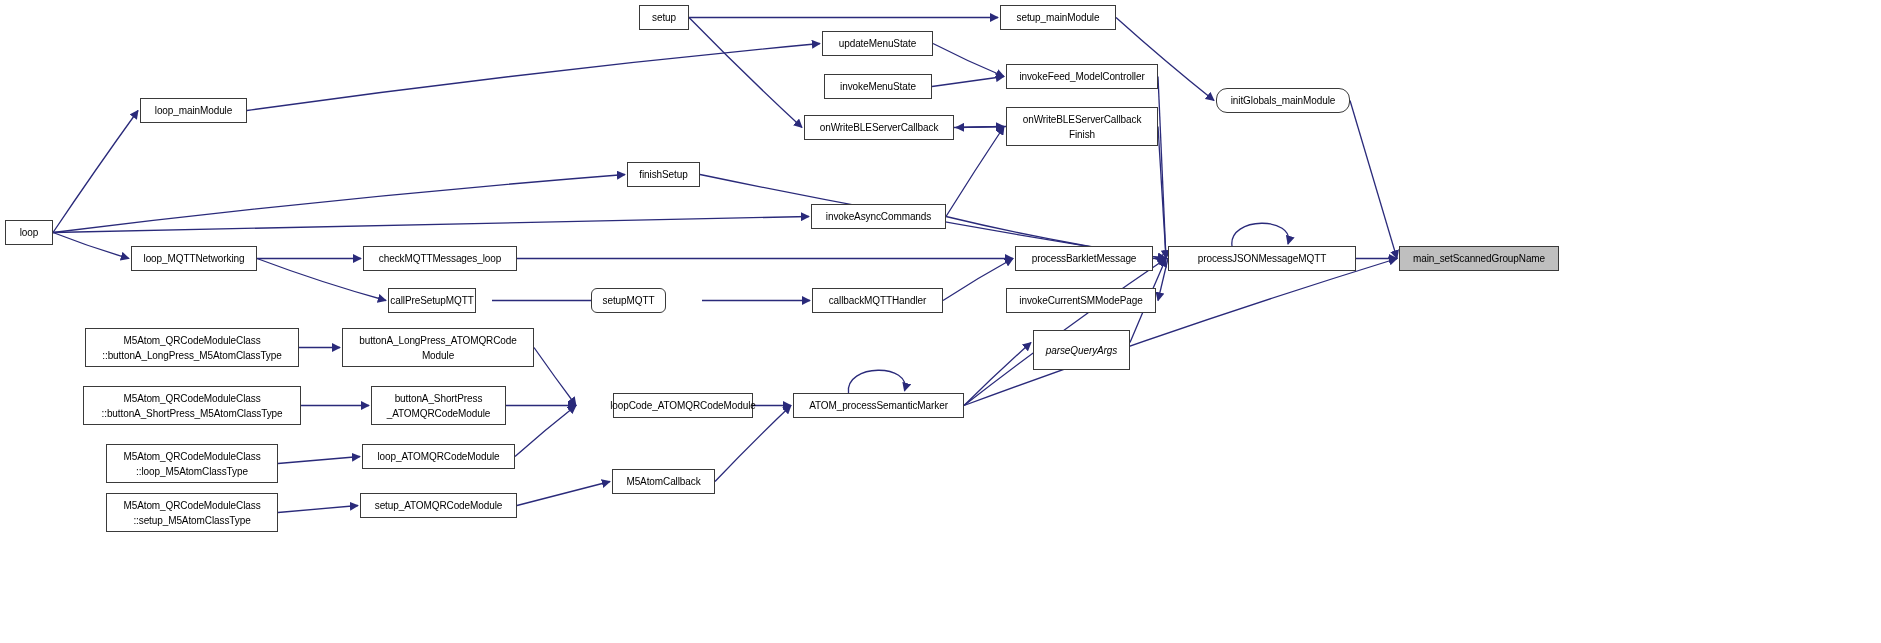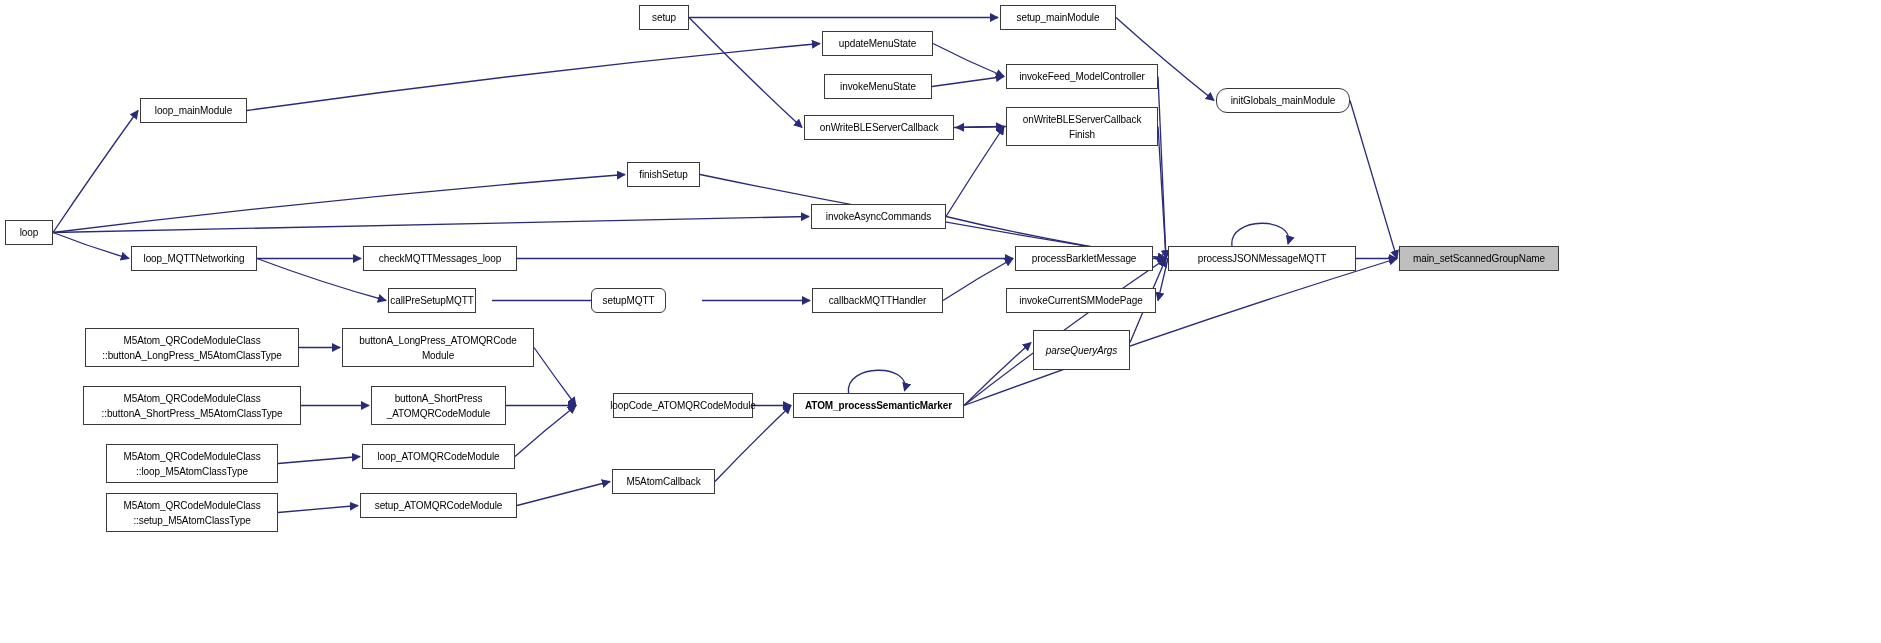--- a/index.html
+++ b/index.html
@@ -134,15 +134,15 @@
       <div class="node" style="left: 106px; top: 493px; width: 172px; height: 39px;">M5Atom_QRCodeModuleClass
 ::setup_M5AtomClassType</div>
       <div class="node" style="left: 342px; top: 328px; width: 192px; height: 39px;">buttonA_LongPress_ATOMQRCode
 Module</div>
       <div class="node" style="left: 371px; top: 386px; width: 135px; height: 39px;">buttonA_ShortPress
 _ATOMQRCodeModule</div>
       <div class="node" style="left: 362px; top: 444px; width: 153px; height: 25px;">loop_ATOMQRCodeModule</div>
       <div class="node" style="left: 360px; top: 493px; width: 157px; height: 25px;">setup_ATOMQRCodeModule</div>
       <div class="node" style="left: 613px; top: 393px; width: 140px; height: 25px;">loopCode_ATOMQRCodeModule</div>
       <div class="node" style="left: 612px; top: 469px; width: 103px; height: 25px;">M5AtomCallback</div>
-      <div class="node" style="left: 793px; top: 393px; width: 171px; height: 25px; font-weight: bold;">ATOM_processSemanticMarker</div>
+      <div class="node" style="left: 793px; top: 393px; width: 171px; height: 25px;">ATOM_processSemanticMarker</div>
     </div>
 </div>
 
 </body></html>

